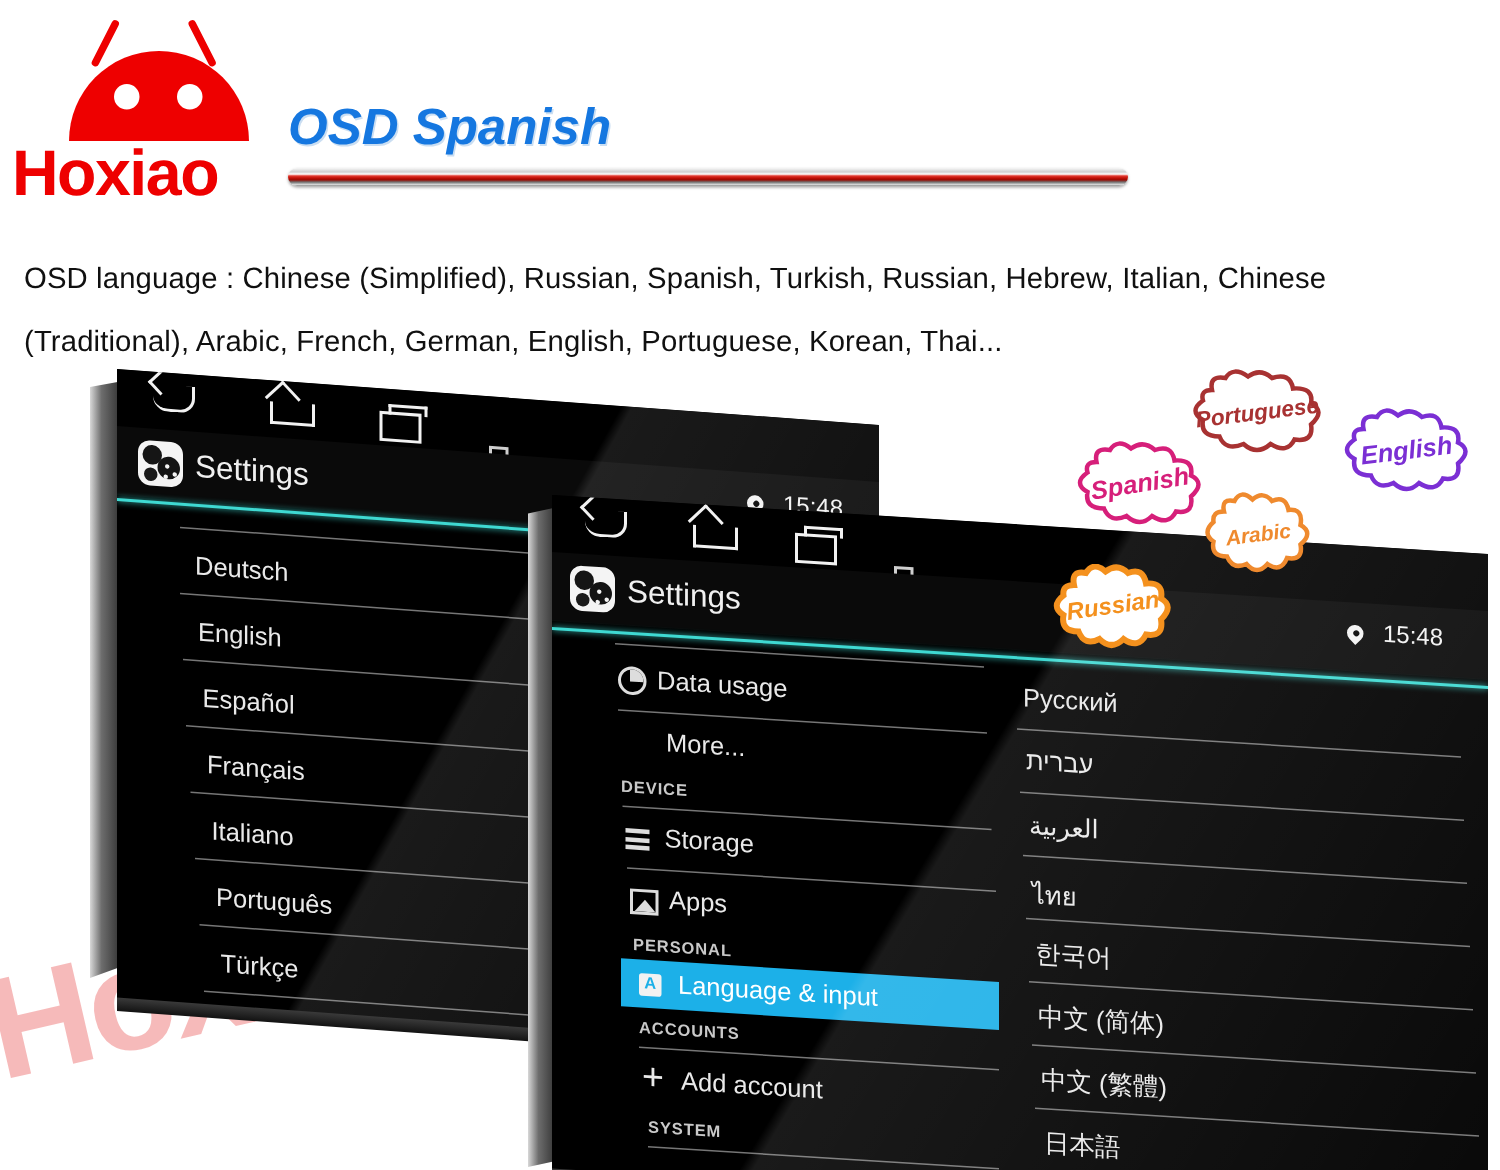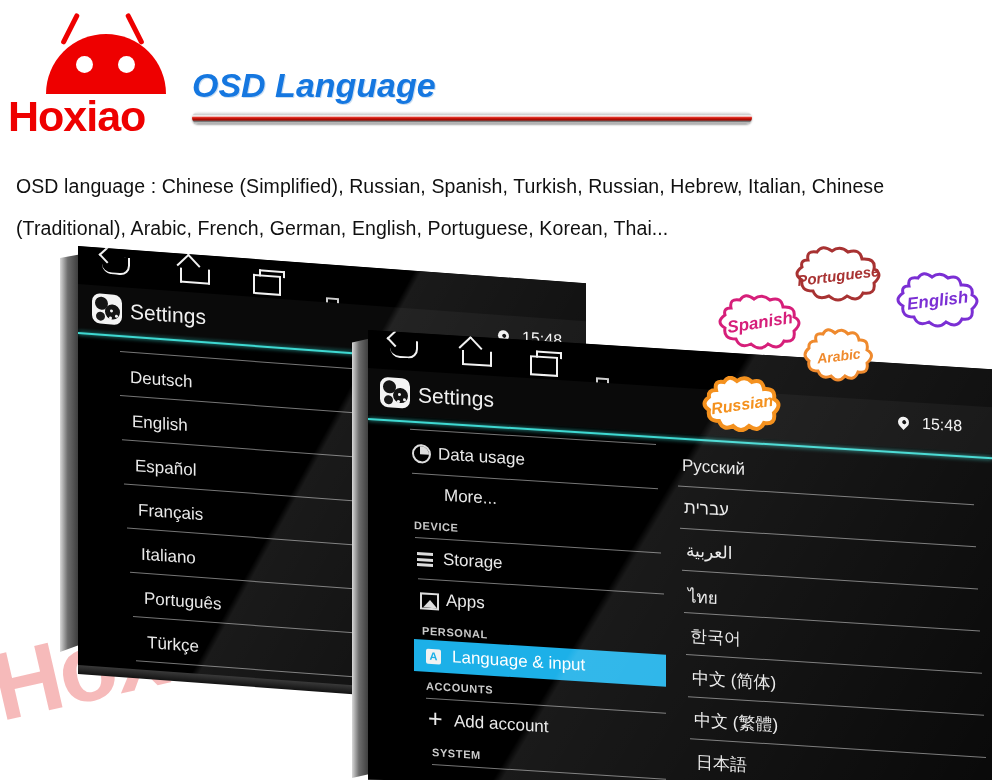--- a/index.html
+++ b/index.html
@@ -121,21 +121,21 @@
 <div id="brand-logo">
   <div class="antenna l"></div>
   <div class="antenna r"></div>
   <div class="droid-head">
     <div class="droid-eye l"></div>
     <div class="droid-eye r"></div>
   </div>
 </div>
 <div id="brand-wordmark">Hoxiao</div>
 
-<div id="page-title">OSD Language</div>
+<div id="page-title">OSD Spanish</div>
 <div id="title-rule"></div>
 
 <div id="desc">OSD language : Chinese (Simplified), Russian, Spanish, Turkish, Russian, Hebrew, Italian, Chinese (Traditional), Arabic, French, German, English, Portuguese, Korean, Thai...</div>
 
 <div id="watermark">Hoxiao</div>
 
 <div class="tablet" style="left:60px;top:246px;width:530px;height:430px;">
 
   <div class="bezel-left" style="left:0;top:8px;width:22px;height:398px;
               clip-path:polygon(0% 1%,100% 0%,100% 98%,0% 100%);"></div>

